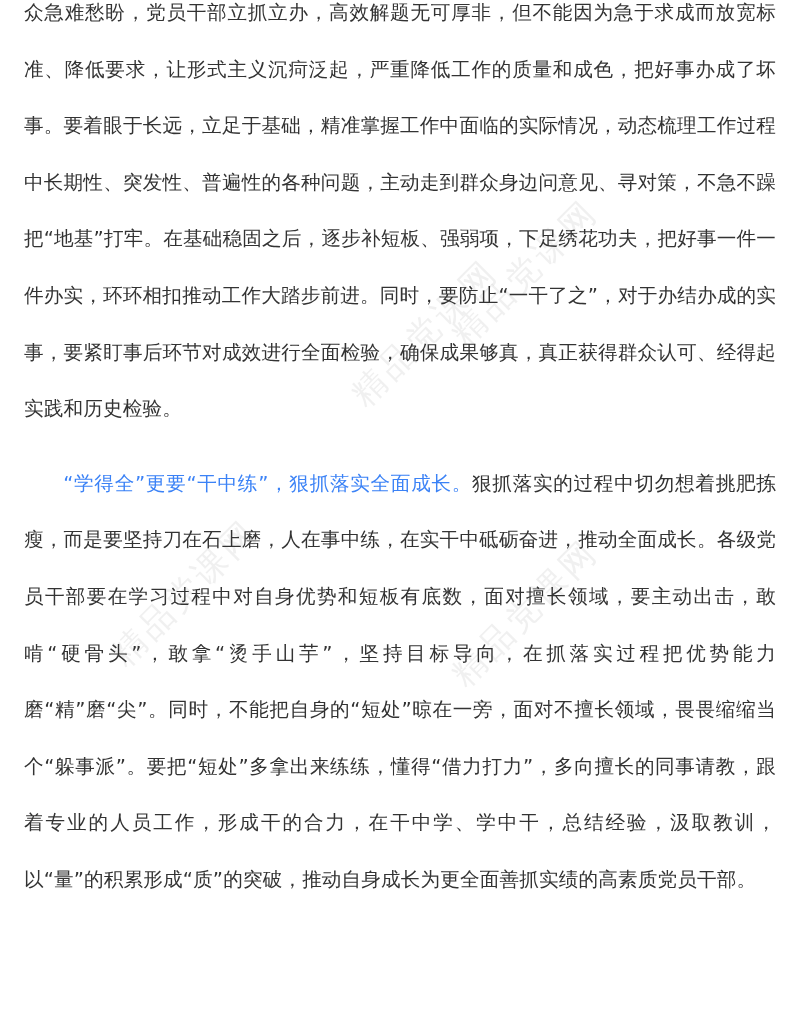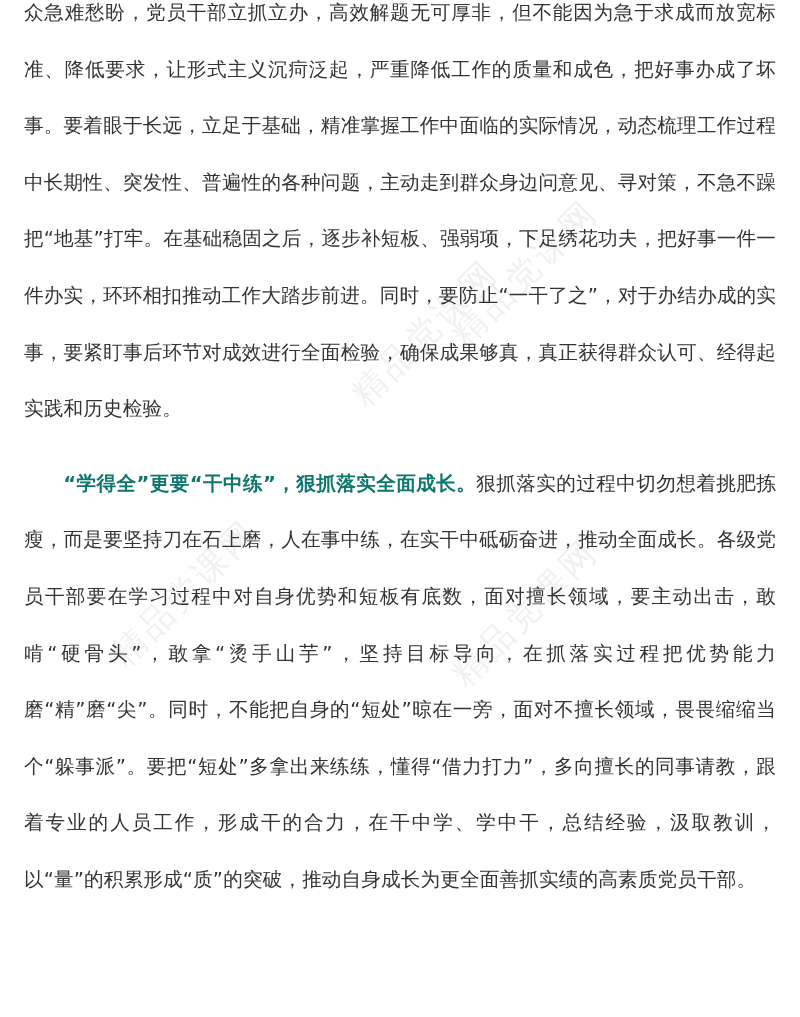--- a/index.html
+++ b/index.html
@@ -10,21 +10,21 @@
   }
   .doc {
     position: absolute; left: 24px; top: -15px; width: 752px;
   }
   .para {
     margin: 0; font-size: 19.6px; line-height: 56.6px;
     text-align: justify; text-justify: inter-character; letter-spacing: 0.15px;
   }
   .para + .para { margin-top: 18px; }
   .indent { text-indent: 2em; }
-  .bold { font-weight: bold; color: #0f766e; }
+  .bold { font-weight: normal; color: #3b82f6; }
   .wm {
     position: absolute; font-size: 34px; color: rgba(200,200,200,0.28);
     transform: rotate(-45deg); white-space: nowrap; pointer-events: none;
     letter-spacing: 4px; font-family: "DejaVu Sans", sans-serif;
   }
 </style>
 </head>
 <body>
 
 <div class="wm" style="left:330px; top:310px;">精品党课网</div>

